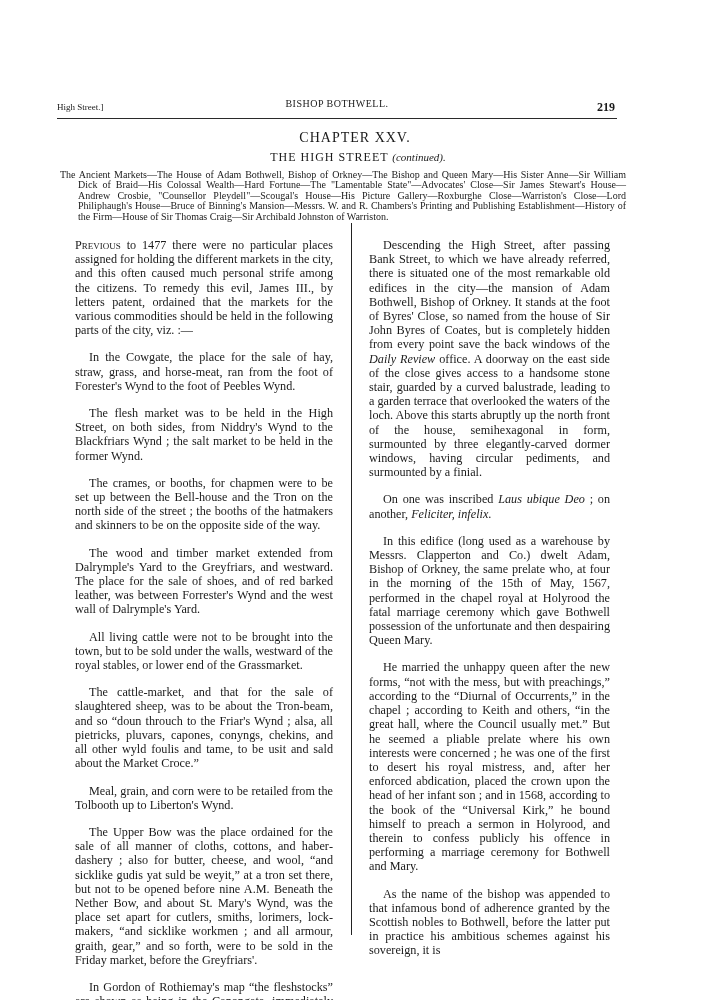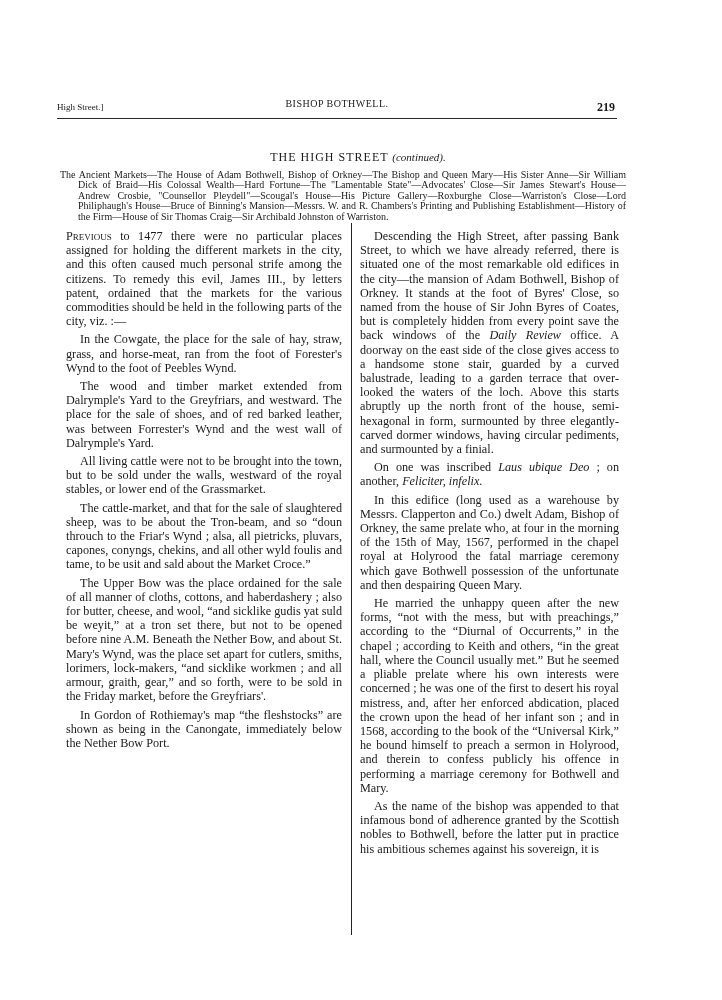--- a/index.html
+++ b/index.html
@@ -35,52 +35,56 @@
     text-align: justify; padding-left: 18px; text-indent: -18px;
   }
 
   .col {
     position: absolute; top: 225px;
     font-family: "Liberation Serif", serif; font-size: 12.2px; line-height: 14.2px;
     text-align: justify; hyphens: manual;
   }
   .col-left { left: 62px; width: 284px; }
   .col-right { left: 356px; width: 267px; }
-  .col p { margin: 4px; text-indent: 14px; }
+  .col p { margin: 13px; text-indent: 14px; }
   .col p.first { text-indent: 0; }
   .smallcaps { font-variant: small-caps; }
   .divider {
     position: absolute; left: 351px; top: 223px; width: 1px; height: 712px; background: #222;
   }
 </style>
 </head>
 <body>
 
 <div class="page">
 
   <div class="running-head">
     <span class="rh-left">High Street.]</span>
     <span class="rh-center">BISHOP BOTHWELL.</span>
     <span class="rh-right">219</span>
   </div>
   <div class="rh-rule"></div>
 
+  <div class="chapter-title">CHAPTER XXV.</div>
   <div class="chapter-subtitle">
     <span>THE HIGH STREET</span>
     <i>(continued).</i>
   </div>
 
   <div class="synopsis">The Ancient Markets—The House of Adam Bothwell, Bishop of Orkney—The Bishop and Queen Mary—His Sister Anne—Sir William Dick of Braid—His Colossal Wealth—Hard Fortune—The "Lamentable State"—Advocates' Close—Sir James Stewart's House—Andrew Crosbie, "Counsellor Pleydell"—Scougal's House—His Picture Gallery—Roxburghe Close—Warriston's Close—Lord Philiphaugh's House—Bruce of Binning's Mansion—Messrs. W. and R. Chambers's Printing and Publishing Establishment—History of the Firm—House of Sir Thomas Craig—Sir Archibald Johnston of Warriston.</div>
 
   <div class="col col-left">
     <p class="first"><span class="smallcaps">Previous</span><span> to 1477 there were no particular places assigned for holding the different markets in the city, and this often caused much personal strife among the citizens. To remedy this evil, James III., by letters patent, ordained that the markets for the various commodities should be held in the follow­ing parts of the city, viz. :—</span></p>
     <p>In the Cowgate, the place for the sale of hay, straw, grass, and horse-meat, ran from the foot of Forester's Wynd to the foot of Peebles Wynd.</p>
+    <p>The flesh market was to be held in the High Street, on both sides, from Niddry's Wynd to the Blackfriars Wynd ; the salt market to be held in the former Wynd.</p>
+    <p>The crames, or booths, for chapmen were to be set up between the Bell-house and the Tron on the north side of the street ; the booths of the hat­makers and skinners to be on the opposite side of the way.</p>
     <p>The wood and timber market extended from Dalrymple's Yard to the Greyfriars, and westward. The place for the sale of shoes, and of red barked leather, was between Forrester's Wynd and the west wall of Dalrymple's Yard.</p>
     <p>All living cattle were not to be brought into the town, but to be sold under the walls, westward of the royal stables, or lower end of the Grassmarket.</p>
     <p>The cattle-market, and that for the sale of slaughtered sheep, was to be about the Tron-beam, and so “doun throuch to the Friar's Wynd ; alsa, all pietricks, pluvars, capones, conyngs, chekins, and all other wyld foulis and tame, to be usit and sald about the Market Croce.”</p>
+    <p>Meal, grain, and corn were to be retailed from the Tolbooth up to Liberton's Wynd.</p>
     <p>The Upper Bow was the place ordained for the sale of all manner of cloths, cottons, and haber­dashery ; also for butter, cheese, and wool, “and sicklike gudis yat suld be weyit,” at a tron set there, but not to be opened before nine A.M. Be­neath the Nether Bow, and about St. Mary's Wynd, was the place set apart for cutlers, smiths, lorimers, lock-makers, “and sicklike workmen ; and all armour, graith, gear,” and so forth, were to be sold in the Friday market, before the Greyfriars'.</p>
     <p>In Gordon of Rothiemay's map “the flesh­stocks” are shown as being in the Canongate, immediately below the Nether Bow Port.</p>
   </div>
 
   <div class="divider"></div>
 
   <div class="col col-right">
     <p><span>Descending the High Street, after passing Bank Street, to which we have already referred, there is situated one of the most remarkable old edifices in the city—the mansion of Adam Bothwell, Bishop of Orkney. It stands at the foot of Byres' Close, so named from the house of Sir John Byres of Coates, but is completely hidden from every point save the back windows of the </span><i>Daily Review</i><span> office. A doorway on the east side of the close gives access to a handsome stone stair, guarded by a curved balustrade, leading to a garden terrace that over­looked the waters of the loch. Above this starts abruptly up the north front of the house, semi­hexagonal in form, surmounted by three elegantly-carved dormer windows, having circular pediments, and surmounted by a finial.</span></p>
     <p><span>On one was inscribed </span><i>Laus ubique Deo</i><span> ; on another, </span><i>Feliciter, infelix</i><span>.</span></p>
     <p>In this edifice (long used as a warehouse by Messrs. Clapperton and Co.) dwelt Adam, Bishop of Orkney, the same prelate who, at four in the morning of the 15th of May, 1567, performed in the chapel royal at Holyrood the fatal marriage ceremony which gave Bothwell possession of the unfortunate and then despairing Queen Mary.</p>

